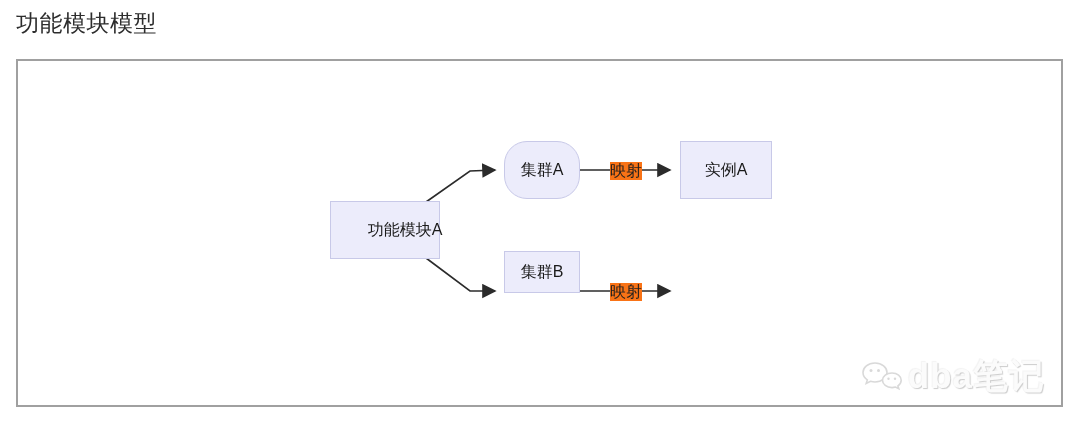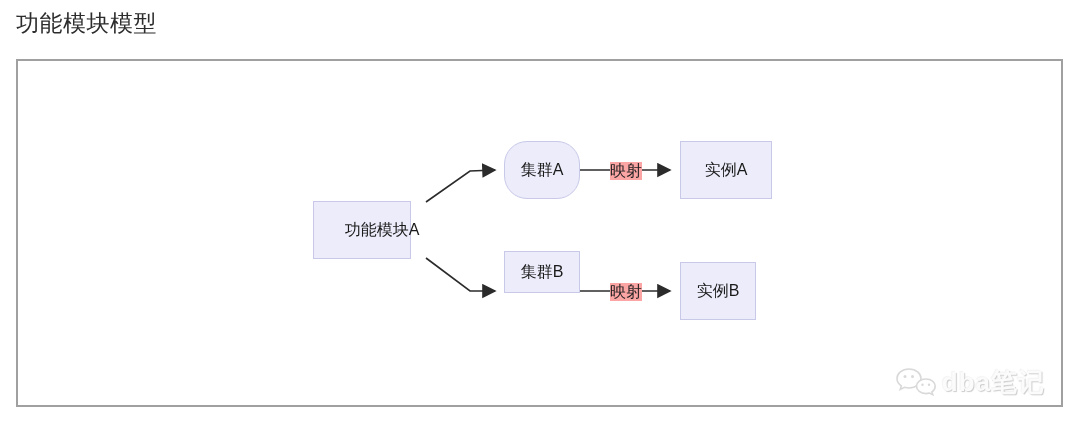--- a/index.html
+++ b/index.html
@@ -35,47 +35,47 @@
     position: absolute;
     display: flex;
     align-items: center;
     justify-content: center;
     background: var(--node-fill, #ececfb);
     border: 1px solid var(--node-border, #c8c9e8);
     color: #1a1a1a;
     font-size: 16px;
     white-space: nowrap;
   }
-  .node-module   { left: 295px; top: 140px; width: 98px; height: 58px; padding-left: 40px; }
+  .node-module   { left: 312px; top: 140px; width: 110px; height: 58px; padding-left: 40px; }
   .node-cluster-a  { left: 486px; top: 80px;  width: 76px;  height: 58px; border-radius: 23px; }
   .node-instance-a { left: 662px; top: 80px;  width: 92px;  height: 58px; }
   .node-cluster-b  { left: 486px; top: 190px; width: 76px;  height: 42px; }
   .node-instance-b { left: 662px; top: 201px; width: 76px;  height: 58px; }
   .edge-label {
     position: absolute;
     transform: translate(-50%, -50%);
-    background: #fca5a5;
+    background: #f97316;
     color: #1f1f1f;
     font-size: 16px;
     line-height: 1;
     padding: 1px 0;
     white-space: nowrap;
   }
   .edge-label-a { left: 608px; top: 110px; }
   .edge-label-b { left: 608px; top: 231px; }
   .watermark {
     position: absolute;
     right: 16px; bottom: 5px;
     display: flex;
     align-items: center;
     gap: 5px;
     user-select: none;
   }
   .watermark-text {
-    font-size: 26px;
+    font-size: 35px;
     font-weight: 700;
     color: #fbfbfb;
     text-shadow: 1px 1px 1px #cccccc, -1px -1px 1px #f3f3f3;
     letter-spacing: 1px;
   }
   .wechat-icon { display: block; }
 </style>
 </head>
 <body>
 
@@ -92,21 +92,20 @@
     <path d="M 408,141 L 452,110 L 477,109" fill="none" stroke="#2B2B2B" stroke-width="1.6" marker-end="url(#arrowhead)"></path>
     <path d="M 408,197 L 452,230 L 477,230" fill="none" stroke="#2B2B2B" stroke-width="1.6" marker-end="url(#arrowhead)"></path>
     <path d="M 562,109 L 652,109" fill="none" stroke="#2B2B2B" stroke-width="1.6" marker-end="url(#arrowhead)"></path>
     <path d="M 562,230 L 652,230" fill="none" stroke="#2B2B2B" stroke-width="1.6" marker-end="url(#arrowhead)"></path>
   </svg>
 
   <div class="node node-module">功能模块A</div>
   <div class="node node-cluster-a">集群A</div>
   <div class="node node-instance-a">实例A</div>
   <div class="node node-cluster-b">集群B</div>
-  <div class="node node-instance-b">实例B</div>
 
   <div class="edge-label edge-label-a">映射</div>
   <div class="edge-label edge-label-b">映射</div>
 
   <div class="watermark">
     <svg class="wechat-icon" width="42" height="32" viewBox="0 0 42 32">
       <g stroke="#d9d9d9" stroke-width="1.6" fill="#ffffff">
         <path d="M 14,2 C 7,2 2,6.2 2,11.5 C 2,14.6 3.8,17.2 6.3,18.9 L 5.2,22.5 L 9.5,20.3 C 10.9,20.7 12.4,21 14,21 C 20.9,21 26,16.8 26,11.5 C 26,6.2 20.9,2 14,2 Z"></path>
         <path d="M 31,12 C 25.6,12 21.5,15.2 21.5,19.3 C 21.5,23.4 25.6,26.6 31,26.6 C 32.2,26.6 33.3,26.4 34.4,26.1 L 37.8,27.8 L 36.9,25 C 38.9,23.6 40.2,21.6 40.2,19.3 C 40.2,15.2 36.3,12 31,12 Z"></path>
       </g>

